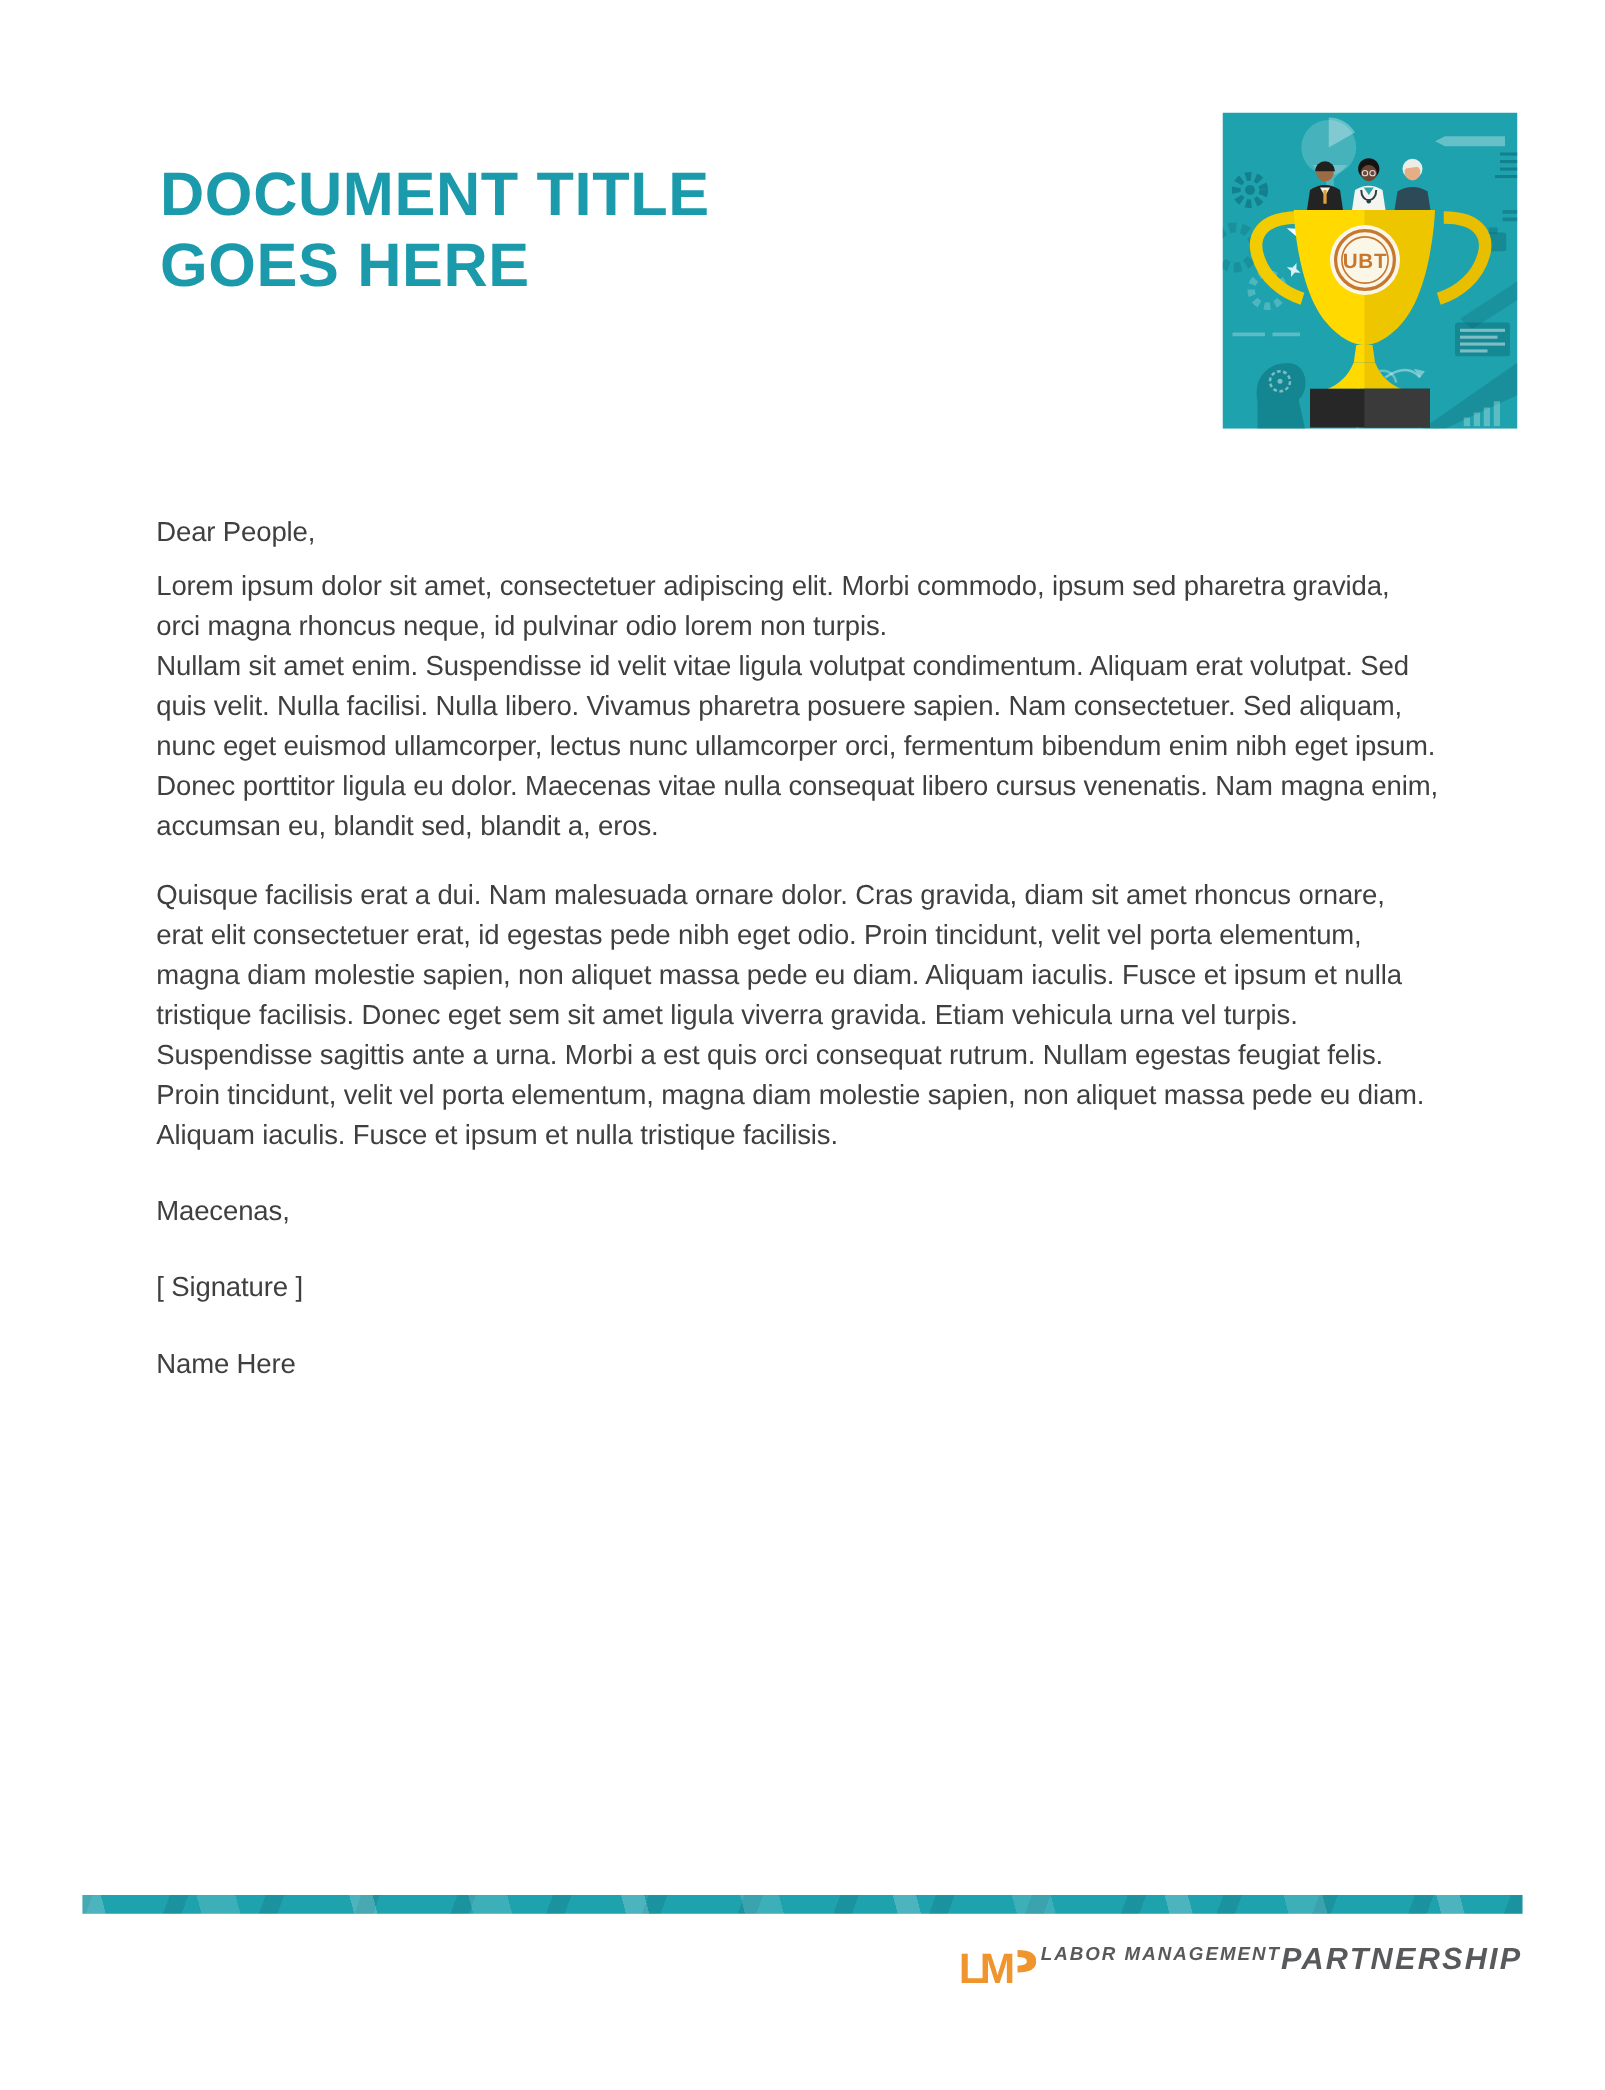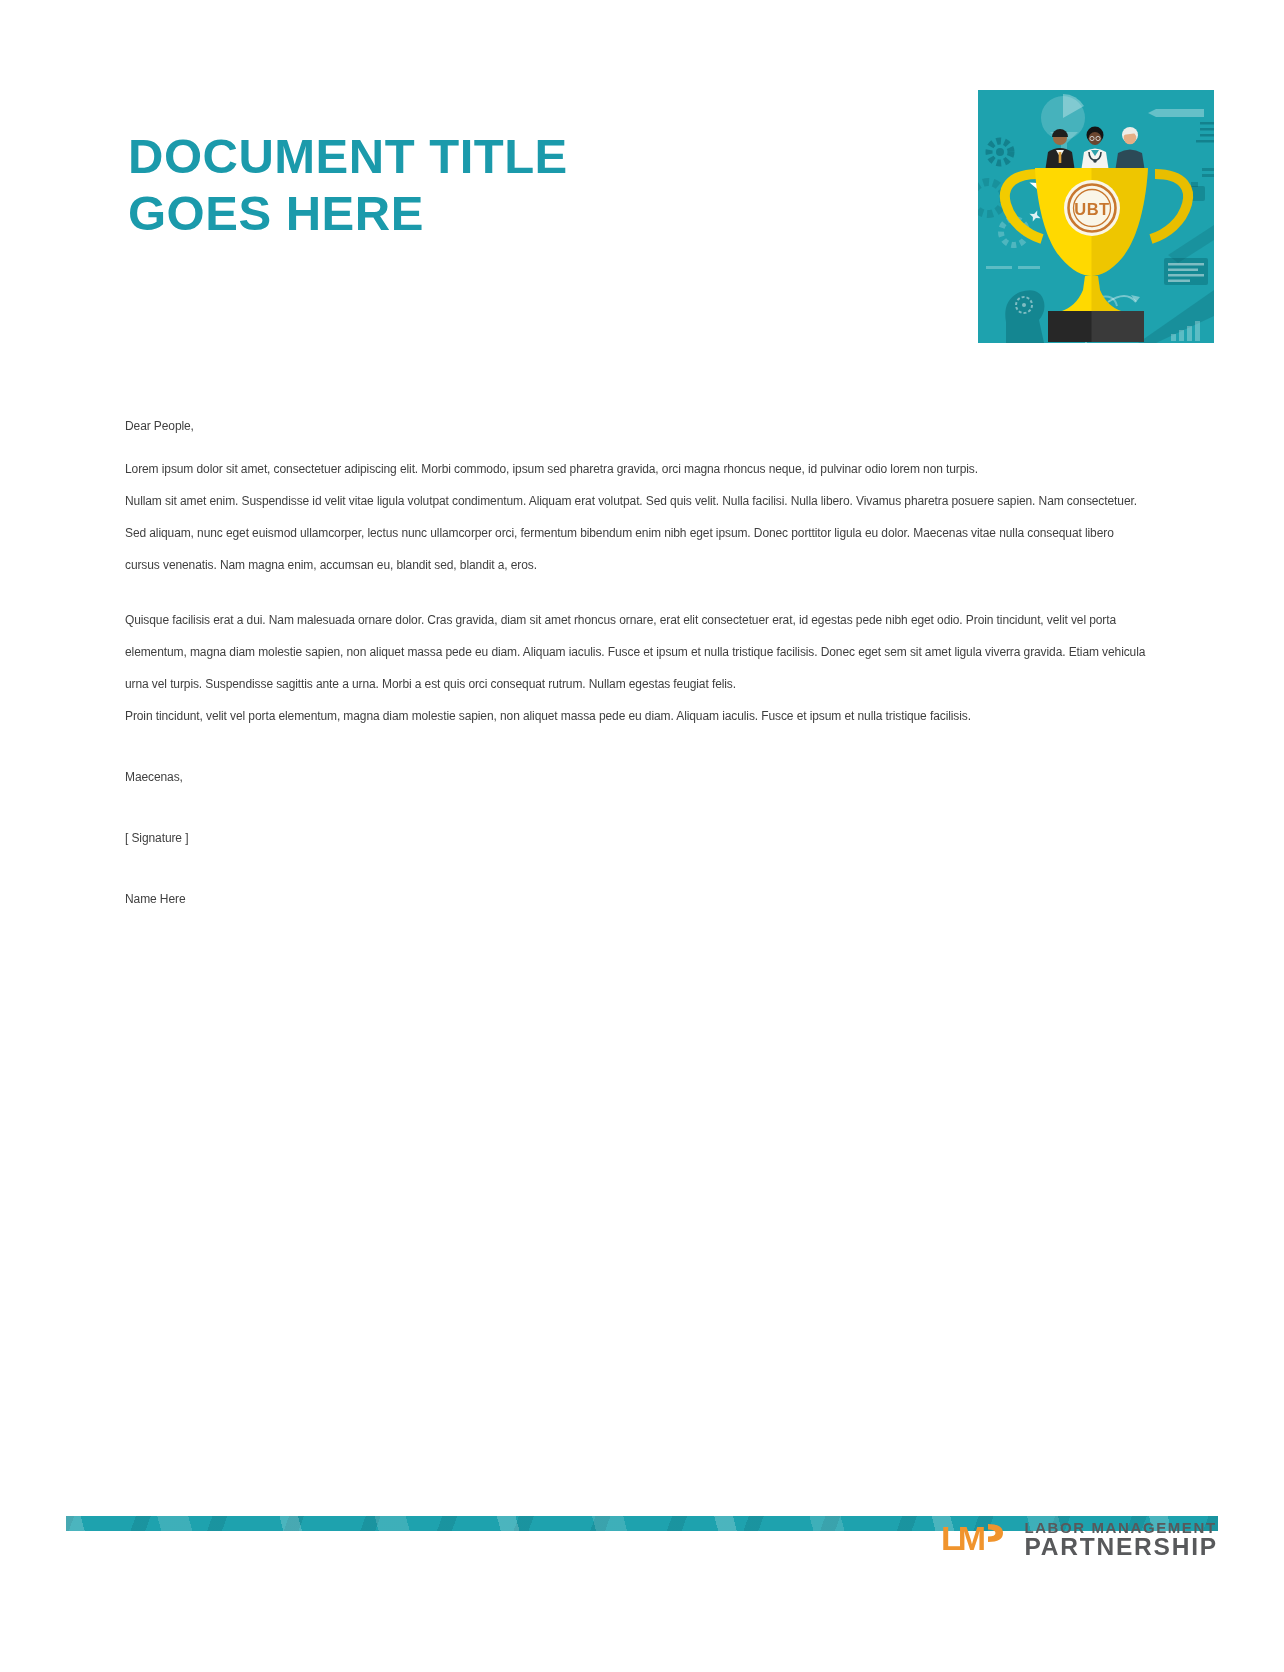--- a/index.html
+++ b/index.html
@@ -24,42 +24,42 @@
     position:absolute;left:128px;top:128px;
     font-size:49px;font-weight:bold;line-height:57px;
     color:var(--accent-teal);
     letter-spacing:0.5px;
   }
   .illustration{
     position:absolute;left:978px;top:90px;width:236px;height:253px;
   }
   .letter{
     position:absolute;left:125px;top:410px;width:1026px;
-    font-size:12px;line-height:32px;color:var(--body-text);
+    font-size:22px;line-height:32px;color:var(--body-text);
     letter-spacing:-0.1px;
   }
   .letter p{margin:0;}
   .letter .salutation{margin-bottom:11px;}
   .letter .p2{margin-bottom:23px;}
   .letter .p3{}
   .letter .p4{margin-bottom:29px;}
   .letter .closing{margin-bottom:29px;}
   .letter .signature{margin-bottom:29px;}
   .footer-bar{
     position:absolute;left:66px;top:1516px;width:1152px;height:15px;
     background:
       repeating-linear-gradient(75deg, rgba(255,255,255,.20) 0 18px, transparent 18px 92px, rgba(255,255,255,.14) 92px 122px, transparent 122px 210px),
       repeating-linear-gradient(-70deg, rgba(0,60,70,.14) 0 14px, transparent 14px 72px),
       var(--illu-teal);
   }
   .lmp-logo{
-    position:absolute;top:1520px;right:66px;
-    display:flex;align-items:flex-start;gap:21px;
-  }
-  .lmp-text{display:flex;flex-direction:column;color:var(--logo-gray);}
+    position:absolute;top:1556px;right:66px;
+    display:flex;align-items:flex-start;gap:4px;
+  }
+  .lmp-text{display:flex;flex-direction:row;color:var(--logo-gray);font-style:italic;}
   .lmp-text .line1{font-size:15px;font-weight:bold;letter-spacing:1.6px;line-height:15px;}
   .lmp-text .line2{font-size:24.5px;font-weight:bold;letter-spacing:1.8px;line-height:23px;}
 </style>
 </head>
 <body>
 
 <div class="page">
 
   <div class="doc-title">
     <div>DOCUMENT TITLE</div>

